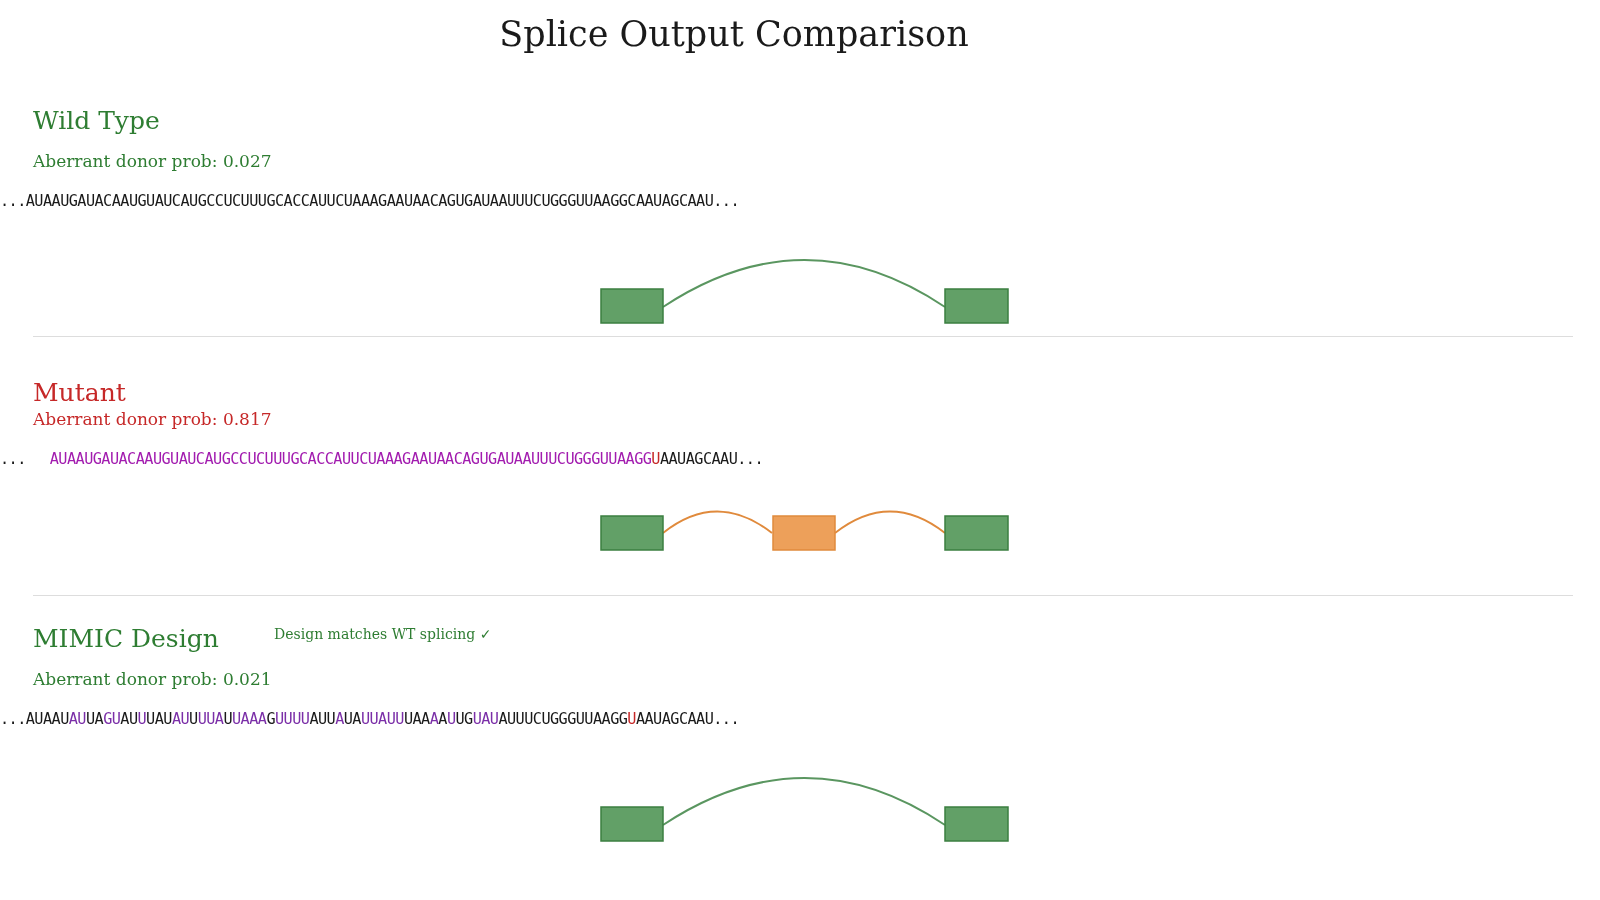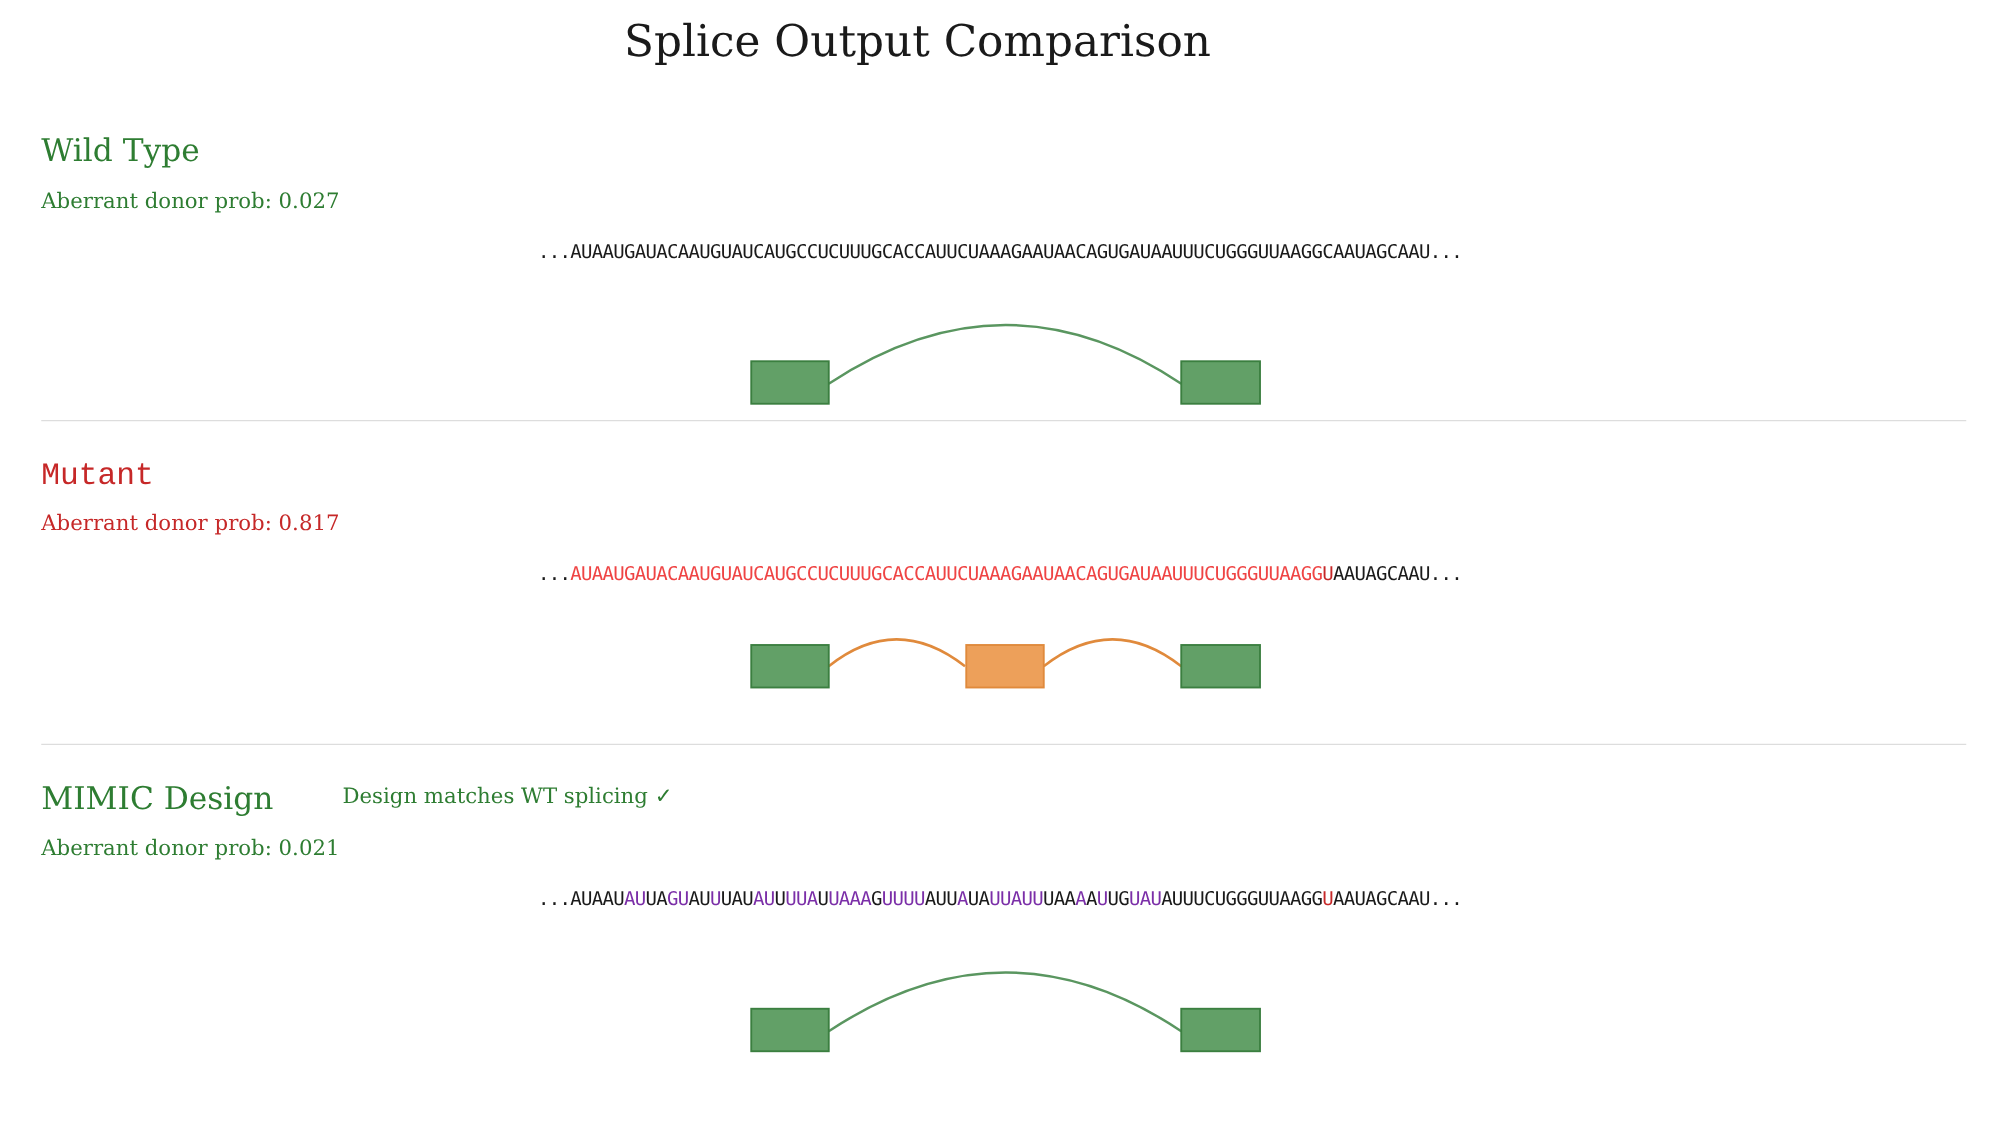--- a/index.html
+++ b/index.html
@@ -1,22 +1,22 @@
 <!DOCTYPE html>
 <html><head>
 <meta charset="utf-8">
 <style>
   html, body { margin:0; padding:0; background:#ffffff; }
   body { width:1600px; height:900px; position:relative; overflow:hidden; font-family:"DejaVu Serif", serif; }
   .title { position:absolute; left:0; width:1468px; top:14px; text-align:center; font-size:35px; color:#1a1a1a; }
   .section { position:absolute; left:0; width:1600px; }
   .sec-title { position:absolute; left:33px; font-size:25px; }
-  .sec-note { position:absolute; font-size:17px; }
+  .sec-note { position:absolute; font-size:14px; }
   .prob { position:absolute; left:33px; font-size:17px; }
-  .seq { position:absolute; left:0; width:1600px; text-align:center; font-family:"DejaVu Sans Mono", monospace; font-size:15.2px; color:#1a1a1a; letter-spacing:-0.55px; white-space:pre; }
+  .seq { position:absolute; left:0; width:1600px; font-family:"DejaVu Sans Mono", monospace; font-size:15.2px; color:#1a1a1a; letter-spacing:-0.55px; white-space:pre; }
   .divider { position:absolute; left:33px; width:1540px; height:1px; background:#dddddd; }
   .green { color:#2e7d32; }
   .red { color:#c62828; }
   svg.gene { position:absolute; left:0; }
 </style>
 </head>
 <body>
 
 <div class="title">Splice Output Comparison</div>
 
@@ -27,23 +27,23 @@
   <svg class="gene" width="1600" height="90" style="top:240px;">
     <path d="M663 67 Q805 -27 945 67" fill="none" stroke="#5a9660" stroke-width="2"></path>
     <rect x="601" y="49" width="62" height="34" fill="#62a067" stroke="#3b7f40" stroke-width="1.5"></rect>
     <rect x="945" y="49" width="63" height="34" fill="#62a067" stroke="#3b7f40" stroke-width="1.5"></rect>
   </svg>
 </div>
 
 <div class="divider" style="top:336px;"></div>
 
 <div class="section" style="top:0;">
-  <div class="sec-title red" style="top:366px;font-family:Liberation Mono, monospace;">Mutant</div>
+  <div class="sec-title red" style="top:378px;">Mutant</div>
   <div class="prob red" style="top:409px;">Aberrant donor prob: 0.817</div>
-  <div class="seq" style="top:450px;"><span style="color: rgb(26, 26, 26);">...</span><span style="color: #ef4444;">AUAAUGAUACAAUGUAUCAUGCCUCUUUGCACCAUUCUAAAGAAUAACAGUGAUAAUUUCUGGGUUAAGG</span><span style="color: rgb(198, 40, 40);">U</span><span style="color: rgb(26, 26, 26);">AAUAGCAAU</span><span style="color: rgb(26, 26, 26);">...</span></div>
+  <div class="seq" style="top:450px;"><span style="color: rgb(26, 26, 26);">...</span><span style="color: #a21caf; margin-left: 24px;">AUAAUGAUACAAUGUAUCAUGCCUCUUUGCACCAUUCUAAAGAAUAACAGUGAUAAUUUCUGGGUUAAGG</span><span style="color: rgb(198, 40, 40);">U</span><span style="color: rgb(26, 26, 26);">AAUAGCAAU</span><span style="color: rgb(26, 26, 26);">...</span></div>
   <svg class="gene" width="1600" height="90" style="top:500px;">
       <path d="M663 33 Q717 -10 772 33" fill="none" stroke="#e08a3c" stroke-width="2"></path>
       <path d="M835 33 Q890 -10 945 33" fill="none" stroke="#e08a3c" stroke-width="2"></path>
       <rect x="601" y="16" width="62" height="34" fill="#62a067" stroke="#3b7f40" stroke-width="1.5"></rect>
       <rect x="773" y="16" width="62" height="34" fill="#eda05a" stroke="#e08a3c" stroke-width="1.5"></rect>
       <rect x="945" y="16" width="63" height="34" fill="#62a067" stroke="#3b7f40" stroke-width="1.5"></rect>
     </svg>
 </div>
 
 <div class="divider" style="top:595px;"></div>

